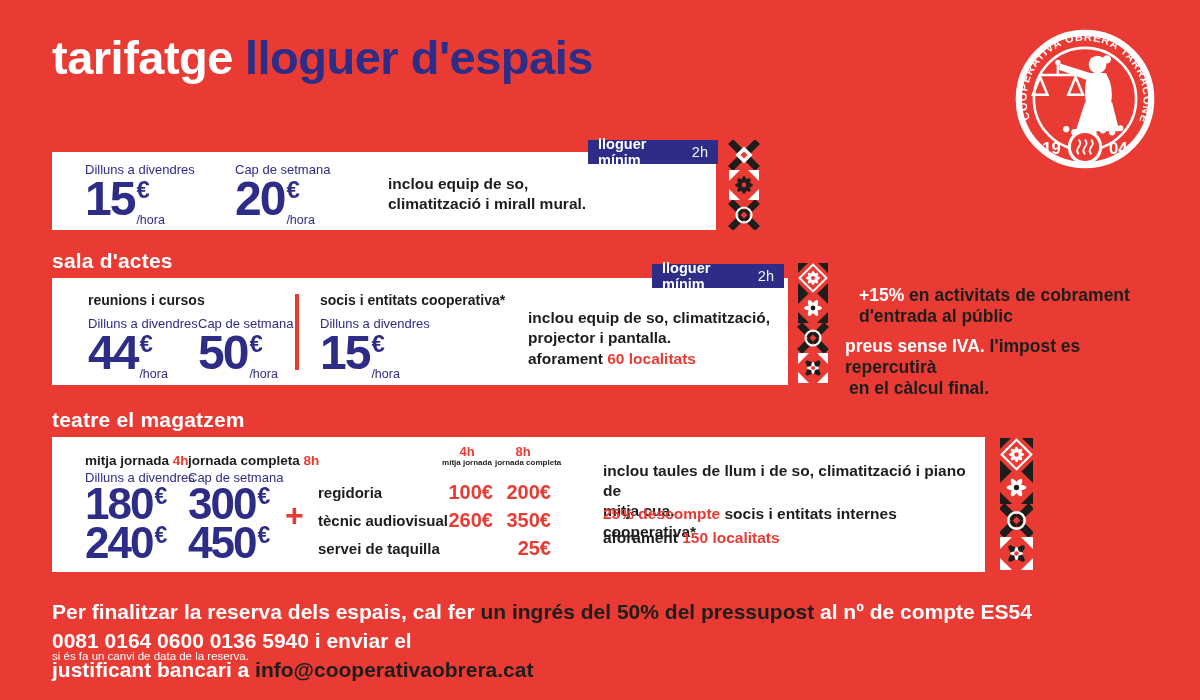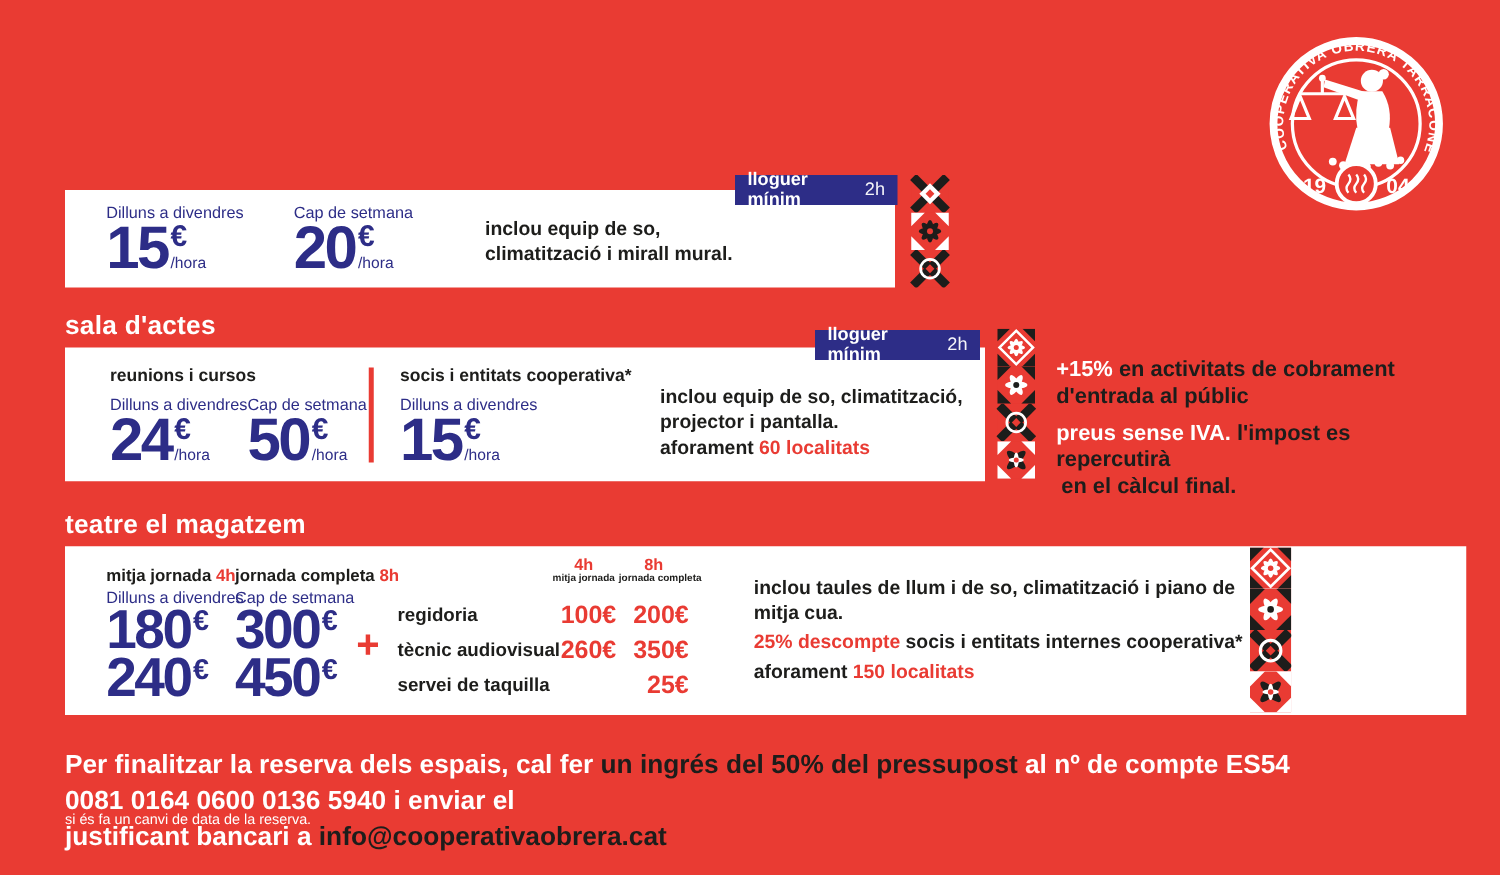--- a/index.html
+++ b/index.html
@@ -25,21 +25,21 @@
     font-size:14.5px;z-index:3;padding:0 10px;box-sizing:border-box;
   }
   .badge .bl{font-weight:bold;}
   .badge .bv{font-weight:normal;opacity:0.95;}
   
   .plabel{font-size:13px;color:#2d2d87;margin-bottom:2px;white-space:nowrap;}
   .price{display:flex;align-items:flex-start;color:#2d2d87;}
   .price .amt{font-size:48px;font-weight:bold;line-height:0.82;letter-spacing:-2px;}
   .price .cur{display:flex;flex-direction:column;margin-left:2px;}
   .price .eur{font-size:24px;font-weight:bold;line-height:0.9;}
-  .price .unit{font-size:12.5px;margin-top:2px;}
+  .price .unit{font-size:12.5px;margin-top:12px;}
   .inc{font-size:15.5px;font-weight:bold;color:#1d1d1b;line-height:1.3;}
   .cap .l{color:#1d1d1b;font-weight:bold;font-size:15.5px;}
   .cap .v{color:#e93b33;font-weight:bold;font-size:15.5px;}
   .gtitle{font-size:14px;font-weight:bold;color:#1d1d1b;white-space:nowrap;}
   .vdivider{position:absolute;width:4px;background:#e93b33;}
   
   .hd{font-size:13.5px;font-weight:bold;color:#1d1d1b;white-space:nowrap;}
   .hd .hrs{color:#e93b33;}
   .sub{font-size:13px;color:#2d2d87;white-space:nowrap;}
   .bigp{display:flex;align-items:flex-start;color:#2d2d87;}
@@ -48,21 +48,21 @@
   .plus{color:#e93b33;font-size:32px;font-weight:bold;line-height:1;}
   .svc{font-size:15px;font-weight:bold;color:#1d1d1b;white-space:nowrap;}
   .xhead{text-align:center;}
   .xhead .h{font-size:13px;font-weight:bold;color:#e93b33;line-height:1;}
   .xhead .s{font-size:8px;font-weight:bold;color:#1d1d1b;line-height:1.2;white-space:nowrap;}
   .xprice{font-size:20px;font-weight:bold;color:#e93b33;text-align:right;}
   .disc .r{color:#e93b33;font-weight:bold;font-size:15.5px;}
   .disc .k{color:#1d1d1b;font-weight:bold;font-size:15.5px;}
   
   .note{width:330px;line-height:1.22;}
-  .note .nb{font-size:17.5px;font-weight:bold;}
+  .note .nb{font-size:17.5px;font-weight:bold;margin-left:14px;}
   .note .nn{font-size:17.5px;font-weight:bold;}
   .note .w{color:#ffffff;}
   .note .k{color:#1d1d1b;}
   .note .gap{height:8px;}
   
   .footer{font-size:21px;font-weight:bold;line-height:1.38;width:1010px;}
   .footer .w{color:#ffffff;}
   .footer .k{color:#1d1d1b;}
   .footnote{font-size:11.5px;color:#ffffff;line-height:1.5;font-weight:normal;}
   .tiles{display:flex;flex-direction:column;}
@@ -155,20 +155,23 @@
         <ellipse cx="15" cy="15" rx="6" ry="2"></ellipse>
         <ellipse cx="15" cy="15" rx="6" ry="2" transform="rotate(90 15 15)"></ellipse>
       </g>
       <circle cx="15" cy="15" r="2" fill="#e93b33"></circle>
     </g>
   </defs>
 </svg>
 
 <div id="canvas">
 
+  <div class="abs page-title">
+    <span class="tw">tarifatge</span><span class="tb">lloguer d'espais</span>
+  </div>
 
   <div class="abs logo">
     <svg viewBox="0 0 140 140">
       <circle cx="70" cy="70" r="63.5" fill="none" stroke="#ffffff" stroke-width="6"></circle>
       <circle cx="70" cy="70" r="49" fill="none" stroke="#ffffff" stroke-width="2.5"></circle>
       <defs>
           <path id="logoArc" d="M 17.4,89.2 A 56,56 0 1 1 122.6,89.2" fill="none"></path>
         </defs>
       <text font-size="10.5" font-weight="bold" fill="#ffffff" letter-spacing="0.9">
         <textPath href="#logoArc">COOPERATIVA OBRERA TARRACONENSE</textPath>
@@ -255,21 +258,21 @@
   <div class="badge" style="left:652px;top:264px;width:132px;">
     <span class="bl">lloguer mínim</span>
     <span class="bv">2h</span>
   </div>
 
   <div class="card" style="left:52px;top:278px;width:736px;height:107px;">
     <div class="abs gtitle" style="left:36px;top:14px;">reunions i cursos</div>
     <div class="abs" style="left:36px;top:38px;">
       <div class="plabel">Dilluns a divendres</div>
       <div class="price">
-        <span class="amt">24</span>
+        <span class="amt">44</span>
         <span class="cur">
           <span class="eur">€</span>
           <span class="unit">/hora</span>
         </span>
       </div>
     </div>
     <div class="abs" style="left:146px;top:38px;">
       <div class="plabel">Cap de setmana</div>
       <div class="price">
         <span class="amt">50</span>
@@ -322,21 +325,21 @@
     <div class="nb k">d'entrada al públic</div>
     <div class="gap"></div>
     <div class="nn">
       <span class="w">preus sense IVA. </span><span class="k">l'impost es repercutirà</span>
     </div>
     <div class="nn k" style="padding-left:4px;">en el càlcul final.</div>
   </div>
 
   <div class="abs section-title" style="left:52px;top:408px;text-align:center;">teatre el magatzem</div>
 
-  <div class="card" style="left:52px;top:437px;width:1121px;height:135px;">
+  <div class="card" style="left:52px;top:437px;width:933px;height:135px;">
 
     <div class="abs hd" style="left:33px;top:16px;">
       <span>mitja jornada </span><span class="hrs">4h</span>
     </div>
     <div class="abs sub" style="left:33px;top:33px;">Dilluns a divendres</div>
     <div class="abs bigp" style="left:33px;top:49px;">
       <span class="amt">180</span>
         <span class="eur">€</span>
     </div>
     <div class="abs bigp" style="left:33px;top:88px;">

